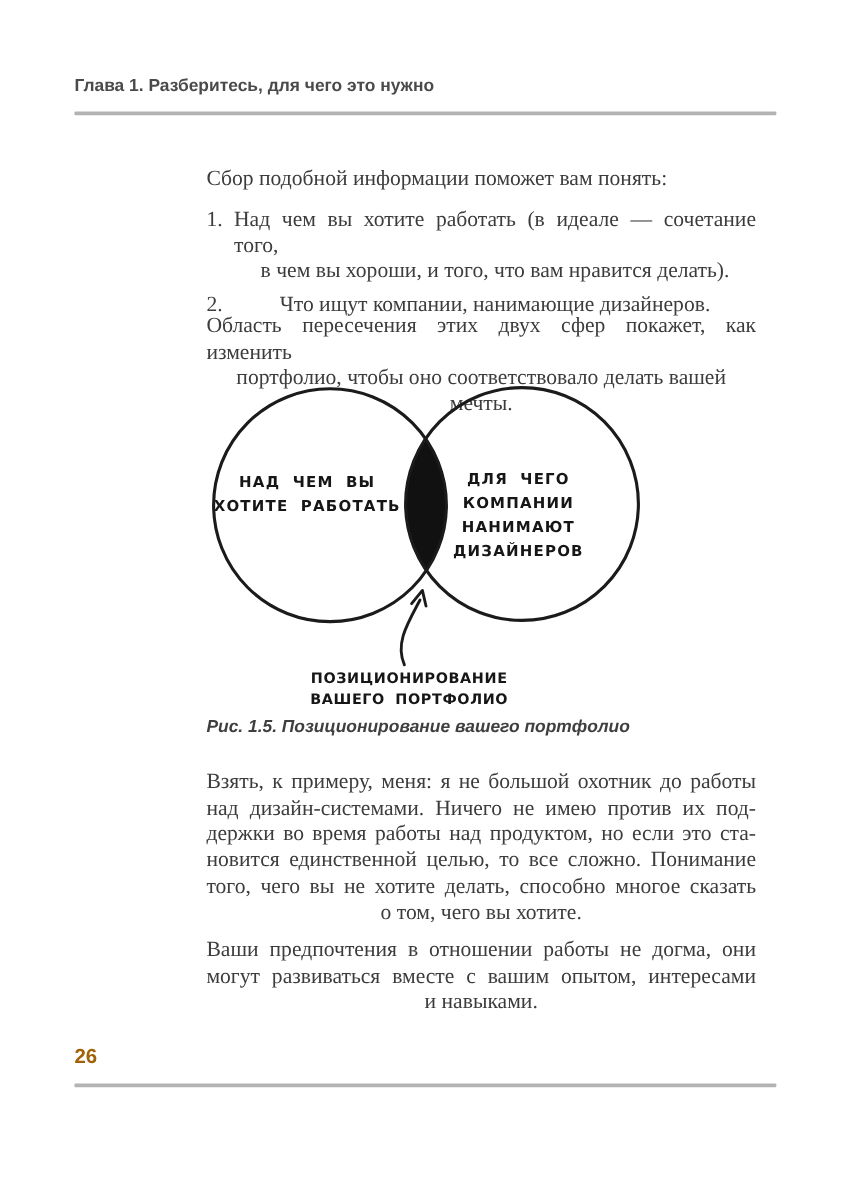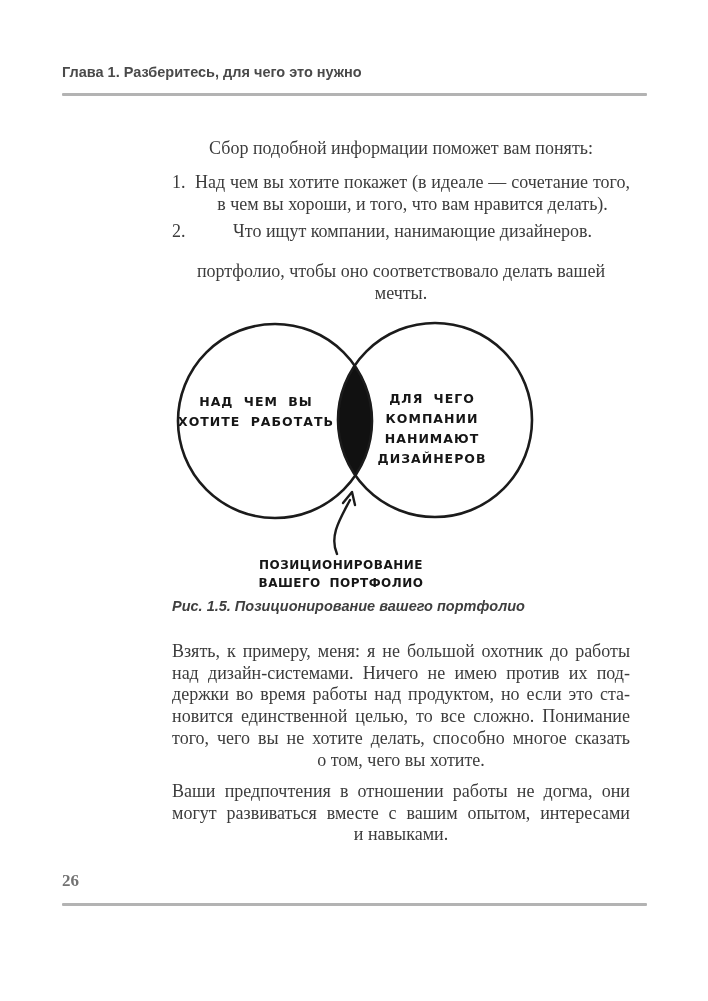--- a/index.html
+++ b/index.html
@@ -10,21 +10,21 @@
   .page{position:absolute;inset:0;}
   .running-head{
     position:absolute;left:62px;top:64px;width:560px;
     font-family:"Liberation Sans", sans-serif;font-size:14.5px;color:#4a4a4a;font-weight:bold;
   }
   .rule{position:absolute;left:62px;width:585px;height:3px;background:#b3b3b3;border-radius:1px;}
   .rule-top{top:93px;}
   .rule-bottom{top:903px;}
   .intro{
     position:absolute;left:172px;top:138px;width:458px;
-    font-size:18px;line-height:21.7px;color:#3c3c3c;text-align:center;
+    font-size:18px;line-height:21.7px;color:#3c3c3c;
   }
   .list{position:absolute;left:172px;top:172px;width:458px;margin:0;padding:0;list-style:none;}
   .list-item{display:flex;margin-bottom:6px;font-size:18px;line-height:21.7px;color:#3c3c3c;}
   .marker{flex:0 0 23px;width:23px;}
   .item-text{flex:1;min-width:0;}
   .para{
     position:absolute;left:172px;width:458px;
     font-size:18px;line-height:21.7px;color:#3c3c3c;
   }
   .p-overlap{top:261px;}
@@ -45,50 +45,51 @@
     font-family:"DejaVu Sans", sans-serif;font-size:12px;font-weight:bold;
     letter-spacing:0.5px;word-spacing:4px;fill:#161616;
   }
   .caption{
     position:absolute;left:172px;top:598px;width:458px;
     font-family:"Liberation Sans", sans-serif;font-style:italic;font-weight:bold;
     font-size:14.5px;color:#3f3f3f;
   }
   .page-number{
     position:absolute;left:62px;top:871px;
-    font-family:Liberation Serif, serif;font-weight:bold;font-size:17px;color:#737373;
+    font-family:Liberation Sans, sans-serif;font-weight:bold;font-size:17px;color:#a16207;
   }
 </style>
 </head>
 <body>
 
 <div class="page">
 
   <div class="running-head">Глава 1. Разберитесь, для чего это нужно</div>
   <div class="rule rule-top"></div>
 
   <div class="intro">Сбор подобной информации поможет вам понять:</div>
 
   <ol class="list">
     <li class="list-item">
       <span class="marker">1.</span>
       <div class="item-text">
-          <div class="jline">Над чем вы хотите покажет (в идеале — сочетание того,</div>
+          <div class="jline">Над чем вы хотите работать (в идеале — сочетание того,</div>
           <div class="jline-last">в чем вы хороши, и того, что вам нравится делать).</div>
         </div>
     </li>
     <li class="list-item">
       <span class="marker">2.</span>
       <div class="item-text">
           <div class="jline-last">Что ищут компании, нанимающие дизайнеров.</div>
         </div>
     </li>
   </ol>
 
   <div class="para p-overlap">
+      <div class="jline">Область пересечения этих двух сфер покажет, как изменить</div>
       <div class="jline-last">портфолио, чтобы оно соответствовало делать вашей мечты.</div>
     </div>
 
   <svg class="figure" width="420" height="275" viewBox="0 0 420 275">
     <path class="lens" d="M 207 45.6 A 97 97 0 0 1 207 155.4 A 97 97 0 0 1 207 45.6 Z"></path>
     <circle class="ring" cx="127" cy="101" r="97"></circle>
     <circle class="ring" cx="287" cy="100" r="97"></circle>
 
     <text class="dlabel" x="108" y="86" text-anchor="middle">НАД ЧЕМ ВЫ</text>
     <text class="dlabel" x="108" y="106" text-anchor="middle">ХОТИТЕ РАБОТАТЬ</text>

